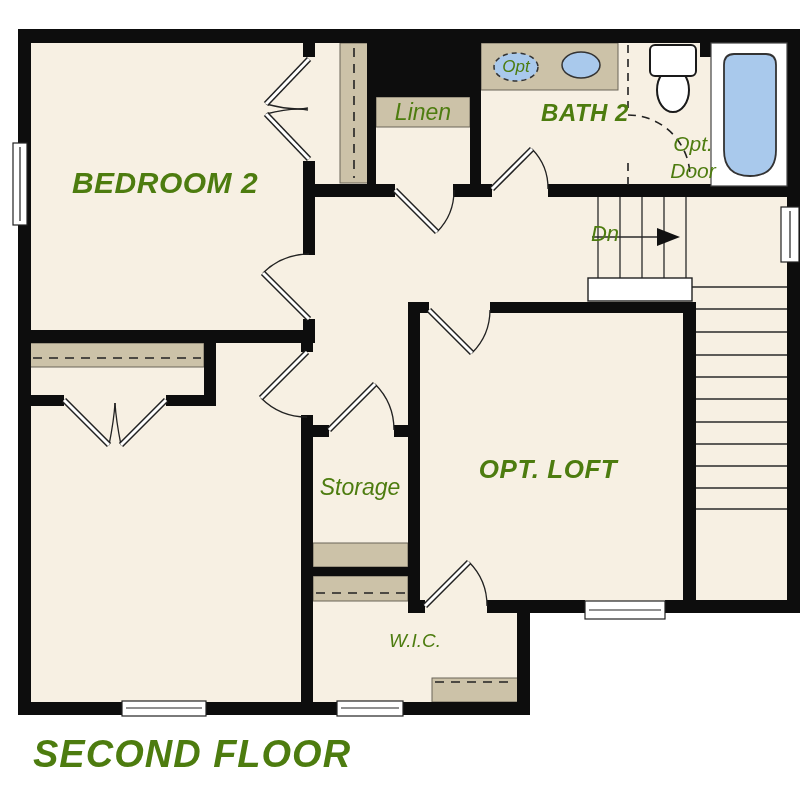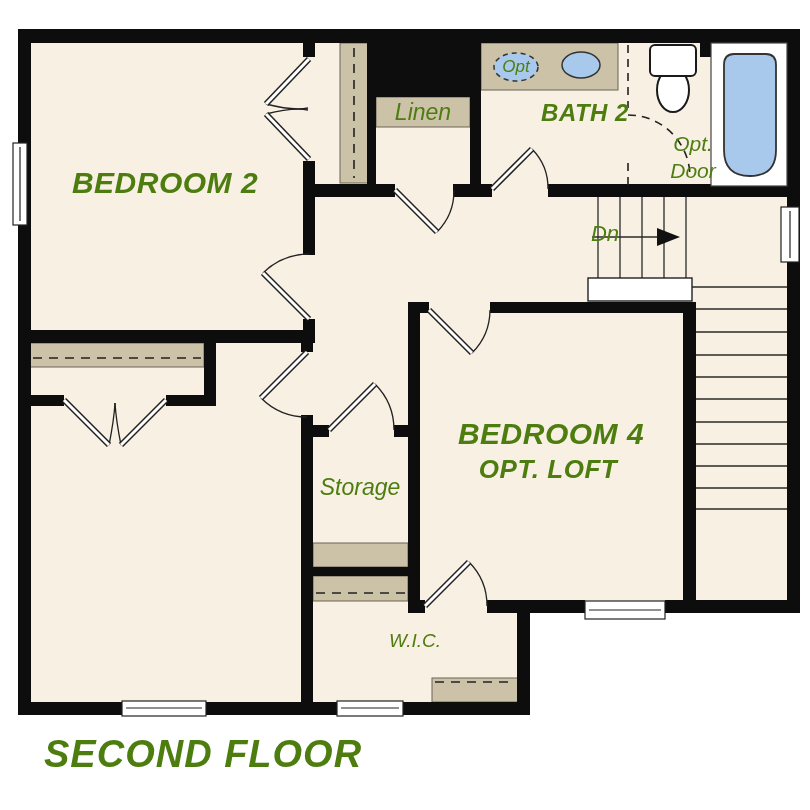--- a/index.html
+++ b/index.html
@@ -11,21 +11,21 @@
   .lbl{position:absolute;color:#4d7c0f;white-space:nowrap;line-height:1.05;font-style:italic;}
   .ctr{transform:translate(-50%,-50%);text-align:center;}
   .room-lbl{font-weight:bold;font-size:30px;letter-spacing:.5px;}
   .sub-lbl{font-weight:bold;font-size:26px;letter-spacing:.5px;}
   .bath-lbl{font-weight:bold;font-size:24px;letter-spacing:.5px;}
   .small-lbl{font-size:23px;}
   .wic-lbl{font-size:19px;}
   .dn-lbl{font-size:22px;margin-left:32px;}
   .optdoor-lbl{font-size:21px;line-height:1.28;}
   .optsink-lbl{font-size:17px;}
-  .title-lbl{font-weight:bold;font-size:38px;letter-spacing:1px;margin-left:11px;}
+  .title-lbl{font-weight:bold;font-size:38px;letter-spacing:1px;}
 </style>
 </head>
 <body>
 
 <div id="plan-root">
   <svg id="plan-svg" width="810" height="810" viewBox="0 0 810 810">
 
     <polygon points="18,29 800,29 800,613 530,613 530,715 18,715" fill="#f7f0e3"></polygon>
 
     <g stroke="#6b6459" stroke-width="1" fill="#ccc2a8">
@@ -172,21 +172,20 @@
       <rect x="781" y="207" width="18" height="55"></rect>
       <line x1="20" y1="147" x2="20" y2="221"></line>
       <line x1="126" y1="708" x2="202" y2="708"></line>
       <line x1="341" y1="708" x2="399" y2="708"></line>
       <line x1="589" y1="610" x2="661" y2="610"></line>
       <line x1="790" y1="211" x2="790" y2="258"></line>
     </g>
   </svg>
 
   <div class="lbl ctr room-lbl" style="left:165px;top:183px;">BEDROOM 2</div>
-  <div class="lbl ctr room-lbl" style="left:551px;top:434px;">BEDROOM 4</div>
   <div class="lbl ctr sub-lbl" style="left:548px;top:470px;text-align:right;">OPT. LOFT</div>
   <div class="lbl ctr bath-lbl" style="left:545px;top:113px;margin-left:40px;">BATH 2</div>
   <div class="lbl ctr small-lbl" style="left:423px;top:112px;">Linen</div>
   <div class="lbl ctr small-lbl" style="left:360px;top:487px;">Storage</div>
   <div class="lbl ctr wic-lbl" style="left:415px;top:641px;">W.I.C.</div>
   <div class="lbl ctr dn-lbl" style="left:573px;top:234px;">Dn</div>
   <div class="lbl ctr optdoor-lbl" style="left:693px;top:158px;">
     <div>Opt.</div>
     <div>Door</div>
   </div>

